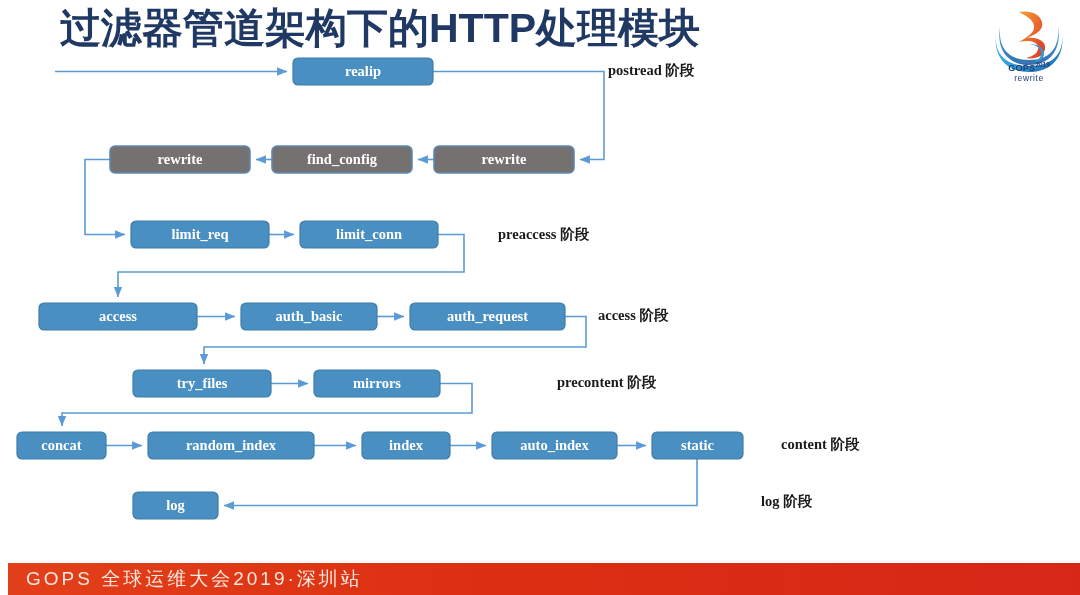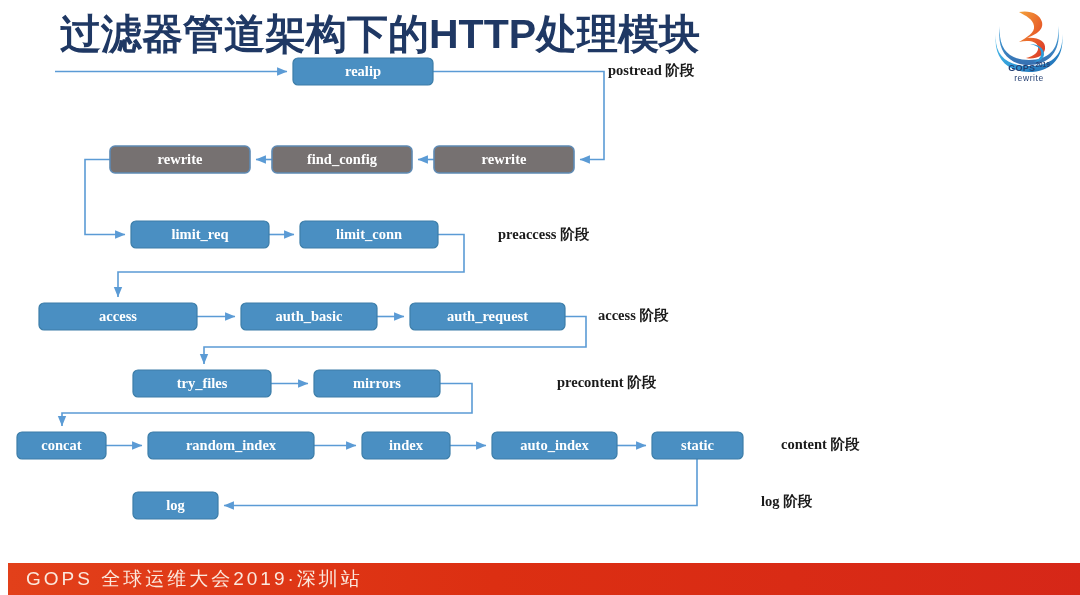--- a/index.html
+++ b/index.html
@@ -17,21 +17,20 @@
     position:absolute;
     left:60px;top:2px;
     width:720px;height:52px;
     font-family:"Liberation Sans", sans-serif;
     font-size:41px;
     font-weight:700;
     color:#1F3864;
     letter-spacing:0px;
     line-height:52px;
     white-space:nowrap;
-    margin-top:6px;
   }
 
   
   #diagram{position:absolute;left:0;top:0;width:1080px;height:545px;}
 
   .node-rect{
     fill:#4A8FC2;
     stroke:#3C7DA8;
     stroke-width:1.2;
   }

